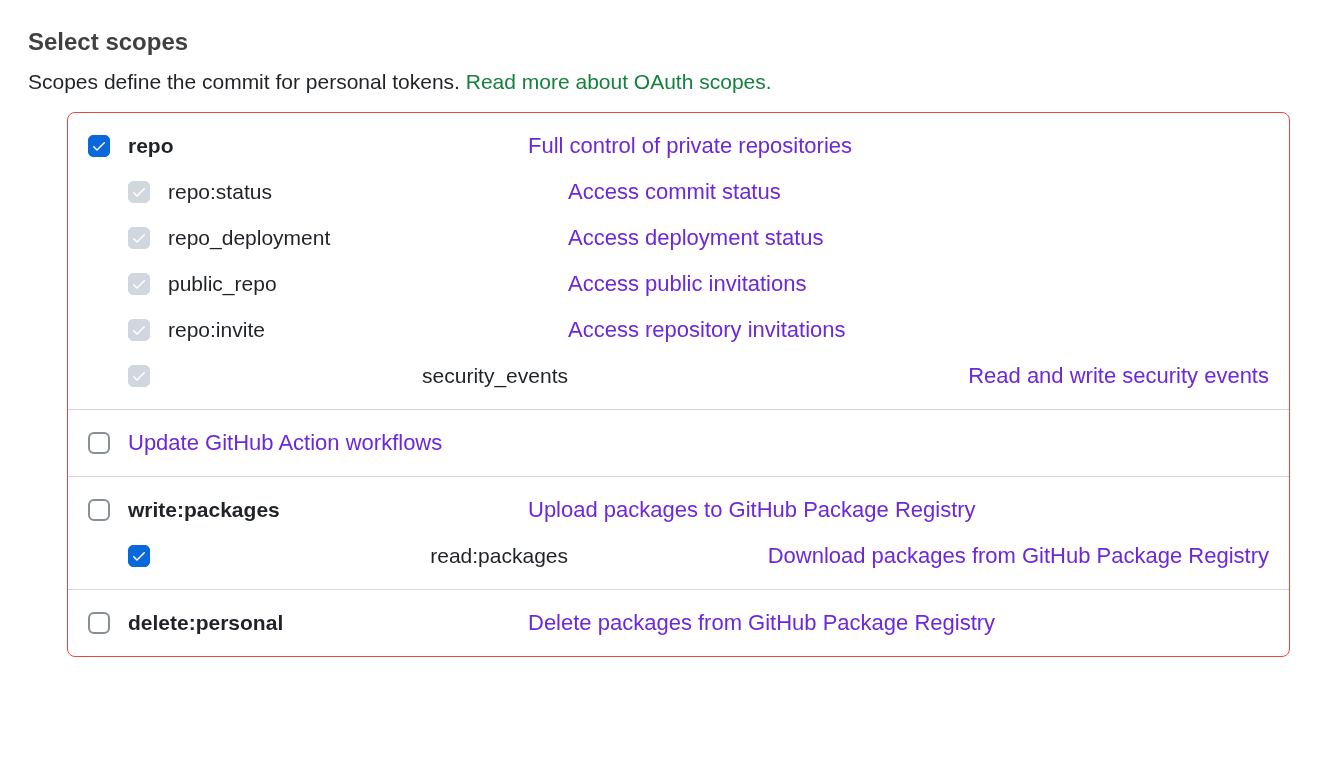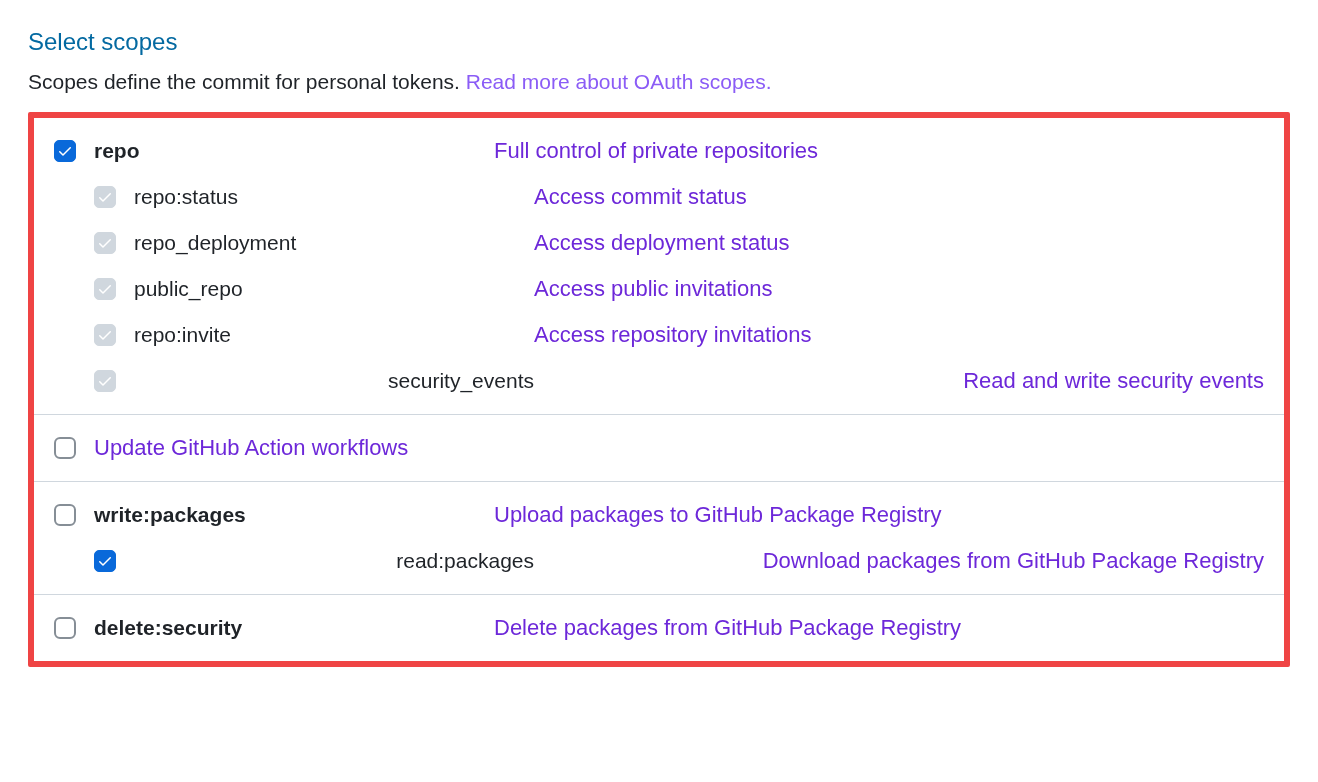--- a/index.html
+++ b/index.html
@@ -8,38 +8,39 @@
       padding: 0;
     }
     body {
       font-family: -apple-system, BlinkMacSystemFont, "Segoe UI", Helvetica, Arial, sans-serif;
       color: #1f2328;
       background: #ffffff;
       padding: 28px;
       font-size: 20px;
     }
     .section-title {
-      font-weight: 400;
+      font-weight: 700;
       font-size: 24px;
       margin-bottom: 14px;
-      color: #0369a1;
+      color: #404040;
     }
     .section-desc {
       font-size: 21px;
       color: #1f2328;
       margin-bottom: 18px;
     }
     .section-desc a {
-      color: #8b5cf6;
+      color: #15803d;
       text-decoration: none;
     }
     .scopes-box {
-      border: 6px solid #ef4444;
-      border-radius: 2px;
+      border: 1px solid #ef4444;
+      border-radius: 8px;
       overflow: hidden;
+      margin-left: 39px;
     }
     .scope-group {
       border-bottom: 1px solid #d0d7de;
       padding: 0;
     }
     .scope-group:last-child {
       border-bottom: none;
     }
     .scope-row {
       display: flex;
@@ -217,17 +218,17 @@
         </span>
         <label class="scope-label">read:packages</label>
         <span class="scope-desc">Download packages from GitHub Package Registry</span>
       </div>
     </div>
     <div class="scope-group">
       <div class="scope-row parent-row only-row">
         <span class="cb-wrap">
           <span class="cb unchecked"></span>
         </span>
-        <label class="scope-label bold">delete:security</label>
+        <label class="scope-label bold">delete:personal</label>
         <span class="scope-desc">Delete packages from GitHub Package Registry</span>
       </div>
     </div>
   </div>
 
 </body></html>

